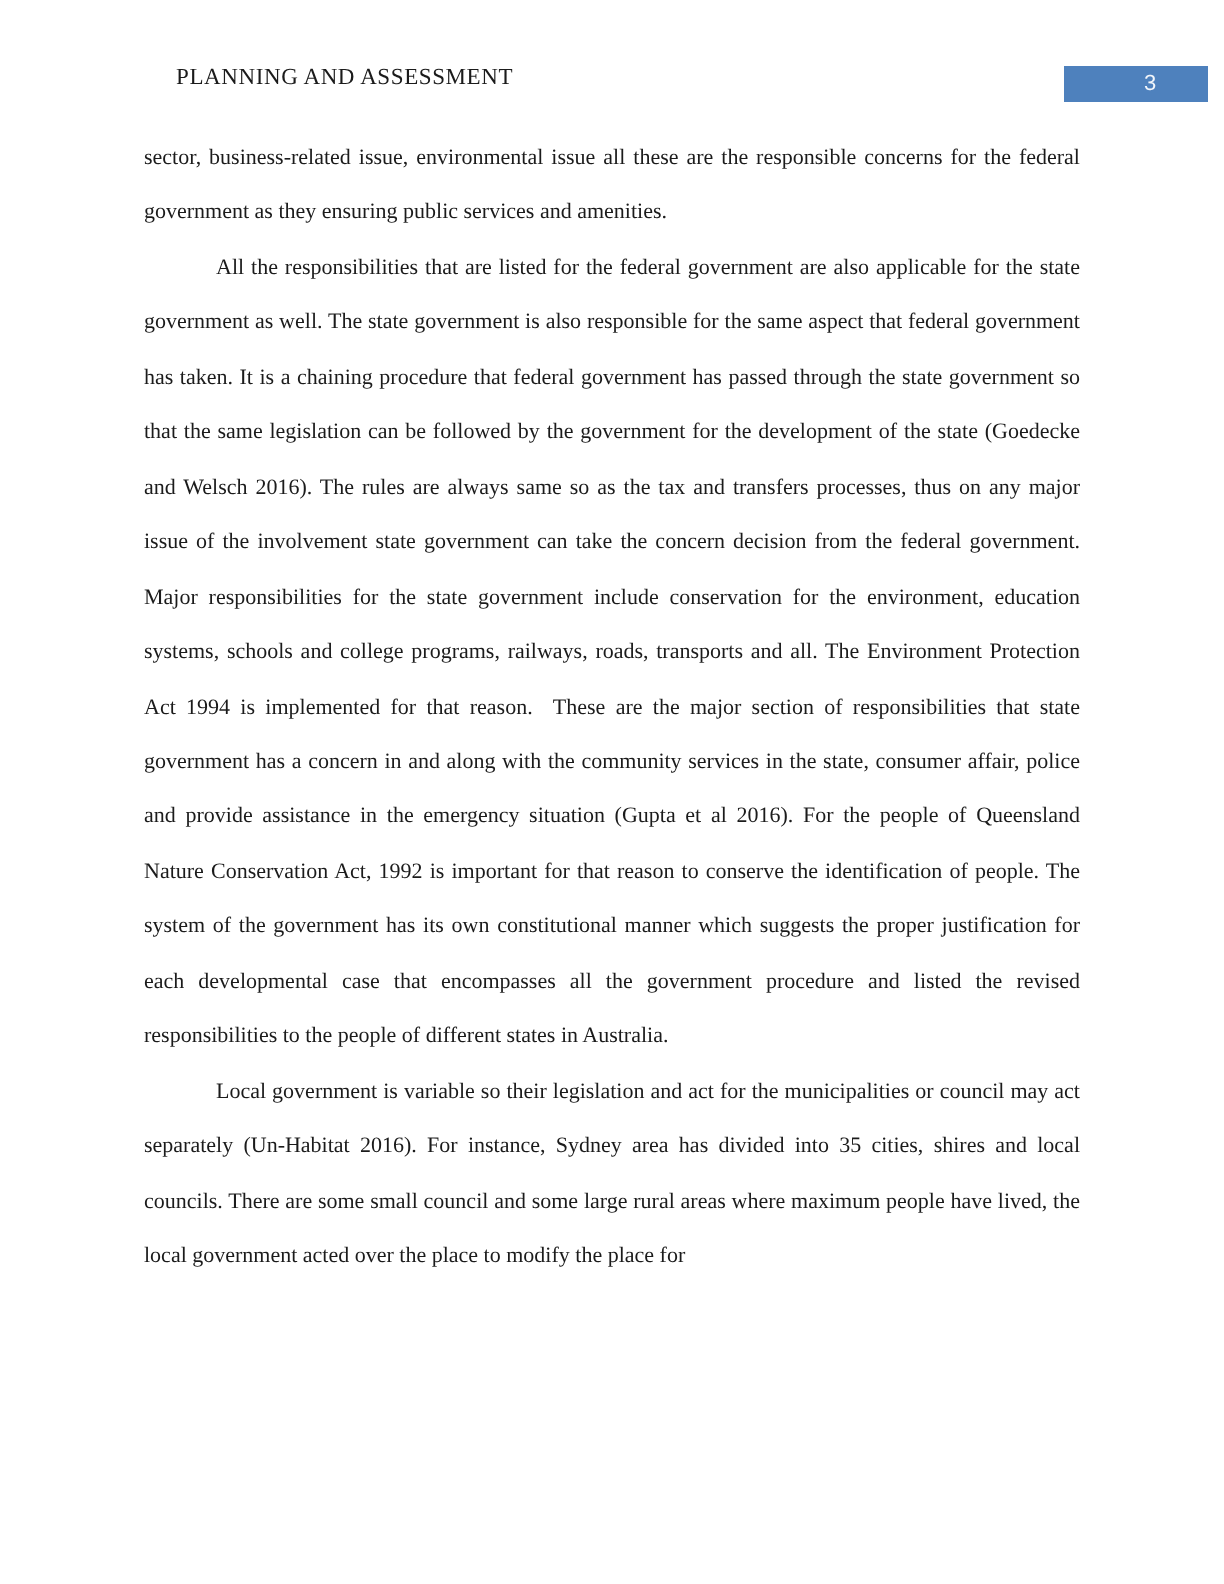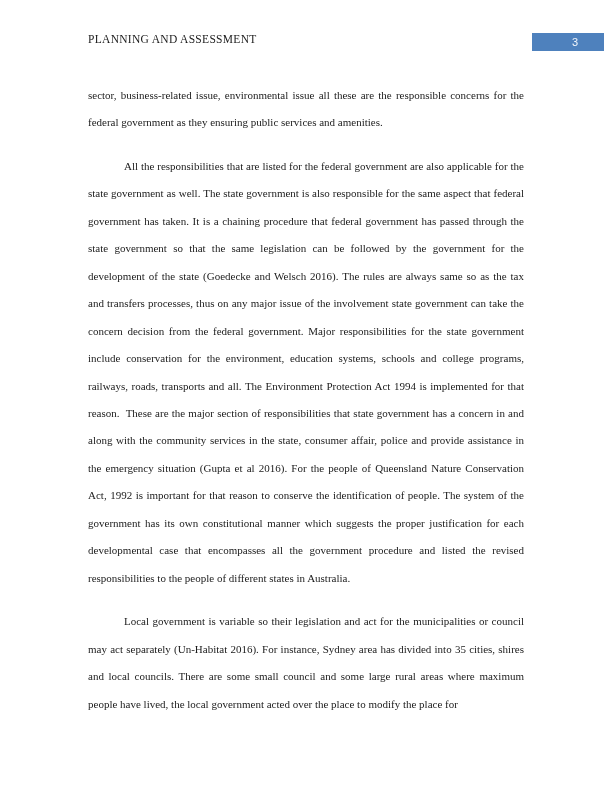--- a/index.html
+++ b/index.html
@@ -48,21 +48,21 @@
   .body-text {
     position: absolute;
     top: 66px;
     left: 72px;
     width: 468px;
     font-size: 11px;
     line-height: 27.45px;
     text-align: justify;
   }
   .body-text p {
-    margin: 16px;
+    margin: 0;
     padding: 0;
   }
   .body-text p.indented {
     text-indent: 36px;
   }
 </style>
 </head>
 <body>
 
 <div class="page">

